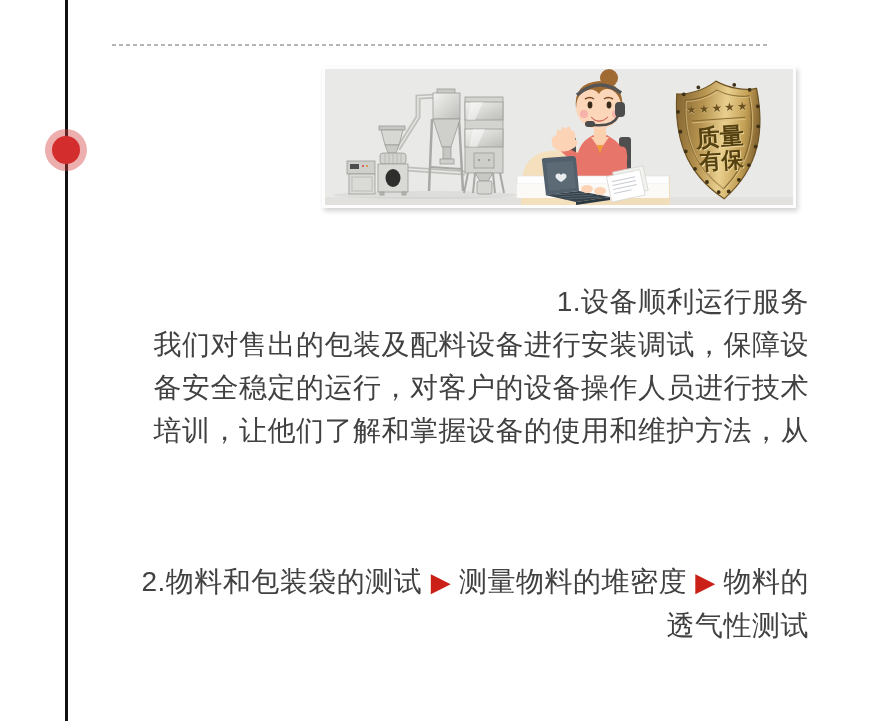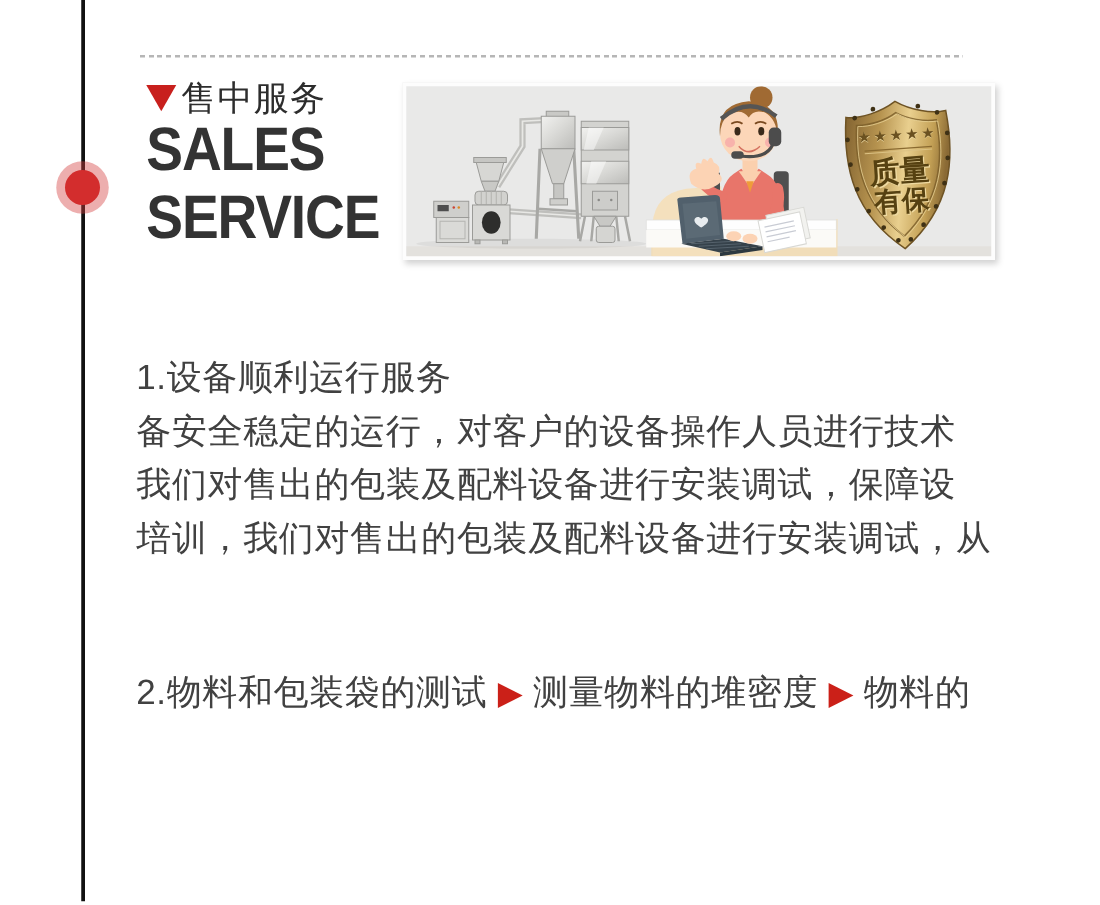--- a/index.html
+++ b/index.html
@@ -23,45 +23,37 @@
   .zh{font-size:28px;color:#2d2d2d;letter-spacing:1px;font-weight:500;}
   .en{font-size:49px;line-height:54px;font-weight:bold;color:#333333;
     transform:scaleX(0.9);transform-origin:0 0;letter-spacing:-1px;white-space:nowrap;}
   
   .banner{position:absolute;left:322px;top:66px;width:468px;height:136px;background:#e9e9e8;
     border:3px solid #fdfdfd;box-shadow:2px 3px 5px rgba(0,0,0,0.18);}
   .banner svg{display:block;width:468px;height:136px;}
   
   .para{position:absolute;left:109px;width:700px;font-size:28px;line-height:43px;
     color:#414141;letter-spacing:0.5px;}
-  .para .tline{white-space:nowrap;}
+  .para .tline{white-space:nowrap;text-align:right;}
   .para .arrow{color:#cb2018;font-size:26px;letter-spacing:0;}
   #para-0{top:280px;}
-  #para-1{top:532px;}
+  #para-1{top:560px;}
 </style>
 </head>
 <body>
 
 <div class="page">
 
   <div class="vline"></div>
   <div class="dot-outer">
     <div class="dot-inner"></div>
   </div>
 
   <div class="dashes"></div>
 
-  <div class="header">
-    <div class="zh-row">
-      <span class="tri-down"></span>
-      <span class="zh">售中服务</span>
-    </div>
-    <div class="en">SALES</div>
-    <div class="en">SERVICE</div>
-  </div>
 
   <div class="banner">
     <svg viewBox="0 0 468 136" xmlns="http://www.w3.org/2000/svg">
       <defs>
         <linearGradient id="steel" x1="0" y1="0" x2="1" y2="1">
           <stop offset="0" stop-color="#f2f2f0"></stop>
             <stop offset="0.5" stop-color="#d8d8d5"></stop>
             <stop offset="1" stop-color="#bcbcb9"></stop>
         </linearGradient>
         <linearGradient id="gold" x1="0" y1="0" x2="1" y2="0.25">
@@ -216,21 +208,22 @@
         <text x="396" y="77" text-anchor="middle" font-size="24" font-weight="bold" fill="#eed9a0">质量</text>
         <text x="395" y="76" text-anchor="middle" font-size="24" font-weight="bold" fill="#564111">质量</text>
         <text x="396" y="100" text-anchor="middle" font-size="22" font-weight="bold" fill="#eed9a0">有保</text>
         <text x="395" y="99" text-anchor="middle" font-size="22" font-weight="bold" fill="#564111">有保</text>
       </g>
     </svg>
   </div>
 
   <div class="para" id="para-0">
       <div class="tline">1.设备顺利运行服务</div>
+      <div class="tline">我们对售出的包装及配料设备进行安装调试，保障设</div>
       <div class="tline">备安全稳定的运行，对客户的设备操作人员进行技术</div>
-      <div class="tline">我们对售出的包装及配料设备进行安装调试，保障设</div>
-      <div class="tline">培训，我们对售出的包装及配料设备进行安装调试，从</div>
+      <div class="tline">培训，让他们了解和掌握设备的使用和维护方法，从</div>
     </div>
   <div class="para" id="para-1">
       <div class="tline">2.物料和包装袋的测试 <span class="arrow">▶</span> 测量物料的堆密度 <span class="arrow">▶</span> 物料的</div>
+      <div class="tline">透气性测试</div>
     </div>
 
 </div>
 
 </body></html>

